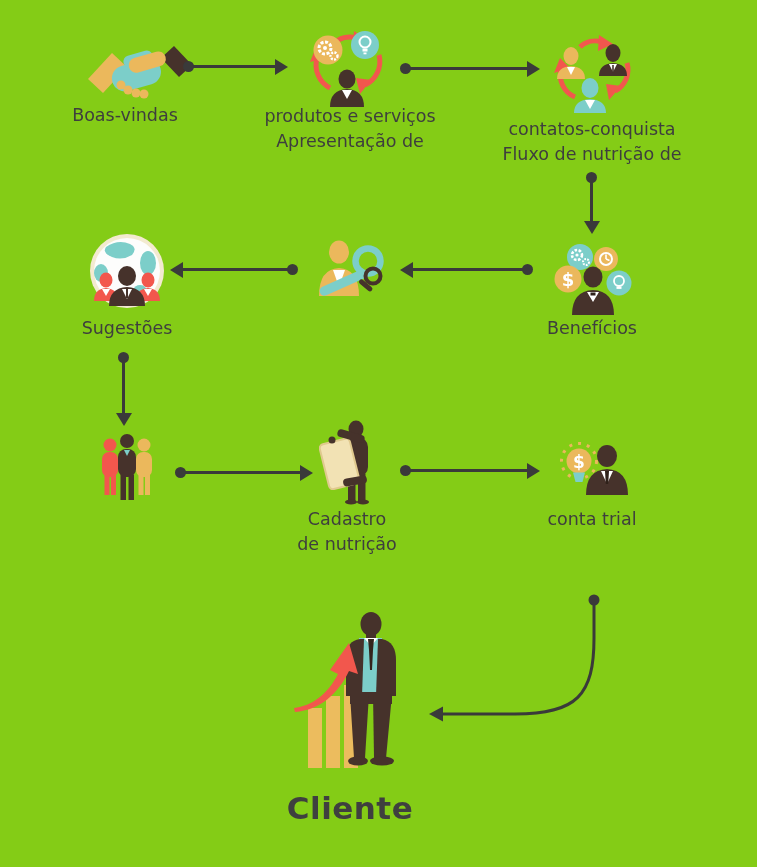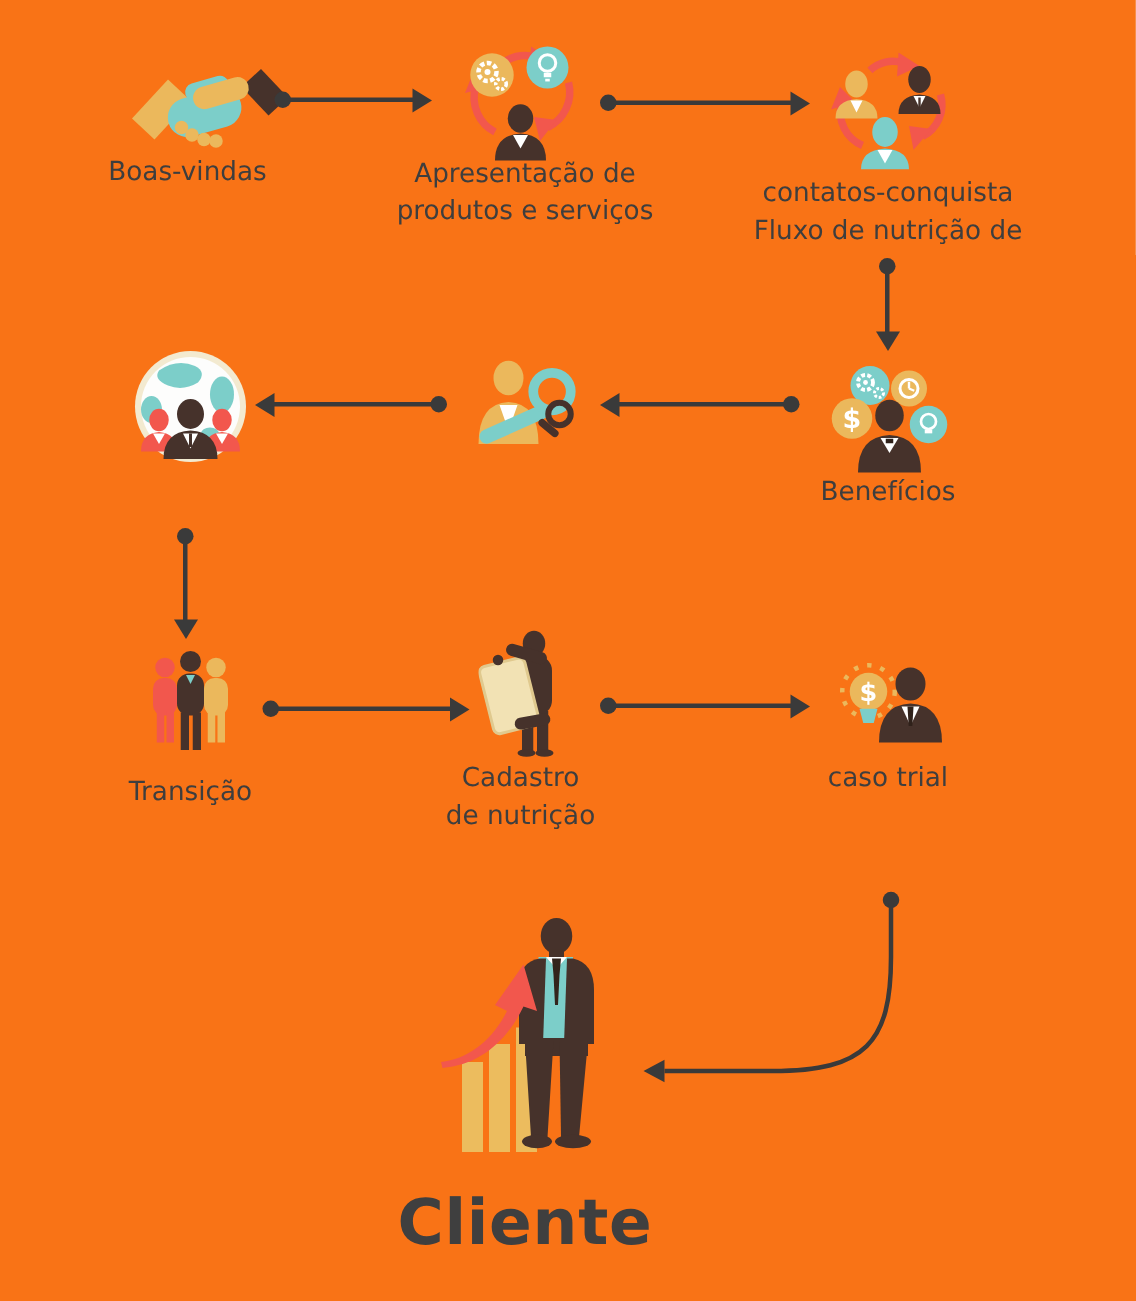--- a/index.html
+++ b/index.html
@@ -1,20 +1,20 @@
 <!DOCTYPE html>
 <html><head>
 <meta charset="utf-8">
 <style>
   html,body{margin:0;padding:0;}
   body{background:#ECECEC;font-family:"DejaVu Sans","Liberation Sans",sans-serif;}
-  #stage{position:relative;width:757px;height:867px;background:#f97316;overflow:hidden;}
+  #stage{position:relative;width:757px;height:867px;background:#84cc16;overflow:hidden;}
   .icon{position:absolute;}
   .label{position:absolute;width:220px;text-align:center;font-size:17.5px;line-height:25px;color:#3E3E3E;}
-  .title{position:absolute;width:350px;text-align:center;font-size:42px;font-weight:700;color:#3F3F3F;letter-spacing:.5px;}
+  .title{position:absolute;width:350px;text-align:center;font-size:31px;font-weight:700;color:#3F3F3F;letter-spacing:.5px;}
   
   .harrow{position:absolute;height:3px;background:#3A3A3A;}
   .harrow::before{content:'';position:absolute;top:-4px;width:11px;height:11px;border-radius:50%;background:#3A3A3A;}
   .harrow::after{content:'';position:absolute;top:-6.5px;border-top:8px solid transparent;border-bottom:8px solid transparent;}
   .harrow.right::before{left:-5px;}
   .harrow.right::after{right:-12px;border-left:13px solid #3A3A3A;}
   .harrow.left::before{right:-5px;}
   .harrow.left::after{left:-12px;border-right:13px solid #3A3A3A;}
   .varrow{position:absolute;width:3px;background:#3A3A3A;}
   .varrow::before{content:'';position:absolute;top:-5px;left:-4px;width:11px;height:11px;border-radius:50%;background:#3A3A3A;}
@@ -57,22 +57,22 @@
     <circle cx="34" cy="28" r="3.5" fill="none" stroke="#fff" stroke-width="2.4" stroke-dasharray="2 1.3"></circle>
     <circle cx="65" cy="17" r="14" fill="#7CCEC9"></circle>
     <circle cx="65" cy="14" r="5.5" fill="none" stroke="#fff" stroke-width="2"></circle>
     <rect x="62.5" y="20.5" width="5" height="3" fill="#fff"></rect>
     <rect x="63.5" y="24.5" width="3" height="1.8" fill="#fff"></rect>
     <ellipse cx="47" cy="51" rx="8.5" ry="9.5" fill="#46322B"></ellipse>
     <path d="M30,79 Q30,62 47,61 Q64,62 64,79 Z" fill="#46322B"></path>
     <polygon points="42,62 52,62 47,71" fill="#fff"></polygon>
   </svg>
   <div class="label" style="left:240px;top:104px">
+    <div>produtos e serviços</div>
     <div>Apresentação de</div>
-    <div>produtos e serviços</div>
   </div>
 
   <div class="harrow right" style="left:405px;top:67px;width:123px"></div>
 
   <svg class="icon" style="left:543px;top:33px" width="100" height="80" viewBox="0 0 100 80">
     <path d="M37,14 A22 22 0 0 1 59,9" stroke="#F2574D" stroke-width="5" fill="none"></path>
     <polygon points="56,2 70,11 55,18" fill="#F2574D"></polygon>
     <path d="M84,30 A24 24 0 0 1 72,58" stroke="#F2574D" stroke-width="5" fill="none"></path>
     <polygon points="78,53 66,67 63,51" fill="#F2574D"></polygon>
     <path d="M32,64 A24 24 0 0 1 18,36" stroke="#F2574D" stroke-width="5" fill="none"></path>
@@ -154,20 +154,23 @@
       <path d="M50,70 Q50,58 62,57 Q74,58 74,70 Z" fill="#F2574D"></path>
       <polygon points="58,58 66,58 62,65" fill="#fff"></polygon>
     </g>
     <g>
       <ellipse cx="41" cy="45" rx="9" ry="10" fill="#46322B"></ellipse>
       <path d="M23,75 Q23,57 41,56 Q59,57 59,75 Z" fill="#46322B"></path>
       <polygon points="36,58 46,58 41,68" fill="#fff"></polygon>
       <rect x="40" y="58" width="2" height="9" fill="#46322B"></rect>
     </g>
   </svg>
+  <div class="label" style="left:17px;top:316px">
+    <div>Sugestões</div>
+  </div>
 
   <div class="varrow" style="left:122px;top:357px;height:57px"></div>
 
   <svg class="icon" style="left:96px;top:432px" width="62" height="72" viewBox="0 0 62 72">
     <g fill="#F2574D">
       <circle cx="14" cy="13" r="6.5"></circle>
       <rect x="6" y="20" width="16" height="25" rx="7"></rect>
       <rect x="8.5" y="42" width="5" height="21"></rect>
       <rect x="15" y="42" width="5" height="21"></rect>
     </g>
@@ -178,23 +181,20 @@
       <rect x="49" y="42" width="5" height="21"></rect>
     </g>
     <g fill="#46322B">
       <circle cx="31" cy="9" r="7"></circle>
       <rect x="22" y="17" width="18" height="28" rx="8"></rect>
       <rect x="24.5" y="43" width="5.5" height="25"></rect>
       <rect x="32.5" y="43" width="5.5" height="25"></rect>
     </g>
     <polygon points="28,18 34,18 31,24" fill="#7CCEC9"></polygon>
   </svg>
-  <div class="label" style="left:17px;top:516px">
-    <div>Transição</div>
-  </div>
 
   <div class="harrow right" style="left:180px;top:471px;width:121px"></div>
 
   <svg class="icon" style="left:319px;top:419px" width="58" height="88" viewBox="0 0 58 88">
     <ellipse cx="37" cy="10" rx="7.5" ry="8.5" fill="#46322B"></ellipse>
     <rect x="26" y="18" width="23" height="40" rx="10" fill="#46322B"></rect>
     <rect x="29" y="55" width="7.5" height="27" fill="#46322B"></rect>
     <rect x="39" y="55" width="7.5" height="27" fill="#46322B"></rect>
     <ellipse cx="32" cy="83" rx="6" ry="2.5" fill="#46322B"></ellipse>
     <ellipse cx="44" cy="83" rx="6" ry="2.5" fill="#46322B"></ellipse>
@@ -214,21 +214,21 @@
     <circle cx="29" cy="21" r="17.5" fill="none" stroke="#EBB85C" stroke-width="3" stroke-dasharray="3 6"></circle>
     <circle cx="29" cy="21" r="12.5" fill="#EBB85C"></circle>
     <text x="29" y="27.5" text-anchor="middle" font-size="17" font-weight="bold" fill="#fff" font-family="DejaVu Sans, sans-serif">$</text>
     <polygon points="23,32.5 35,32.5 32.5,42 25.5,42" fill="#7CCEC9"></polygon>
     <ellipse cx="57" cy="16" rx="10" ry="11" fill="#46322B"></ellipse>
     <path d="M36,55 Q36,30 57,29 Q78,30 78,55 Z" fill="#46322B"></path>
     <polygon points="51,31 63,31 57,44" fill="#fff"></polygon>
     <polygon points="55,31 59,31 58.2,44 55.8,44" fill="#2F211A"></polygon>
   </svg>
   <div class="label" style="left:482px;top:507px">
-    <div>caso trial</div>
+    <div>conta trial</div>
   </div>
 
   <svg class="icon" style="left:415px;top:590px" width="200" height="140" viewBox="0 0 200 140">
     <circle cx="179" cy="10" r="5.5" fill="#3A3A3A"></circle>
     <path d="M179,12 L179,48 C179,105 162,124 100,124 L28,124" stroke="#3A3A3A" stroke-width="3" fill="none"></path>
     <polygon points="28,116.5 28,131.5 14,124" fill="#3A3A3A"></polygon>
   </svg>
 
   <svg class="icon" style="left:292px;top:608px" width="120" height="165" viewBox="0 0 120 165">
     <rect x="16" y="100" width="14" height="60" fill="#ECBC5E"></rect>

